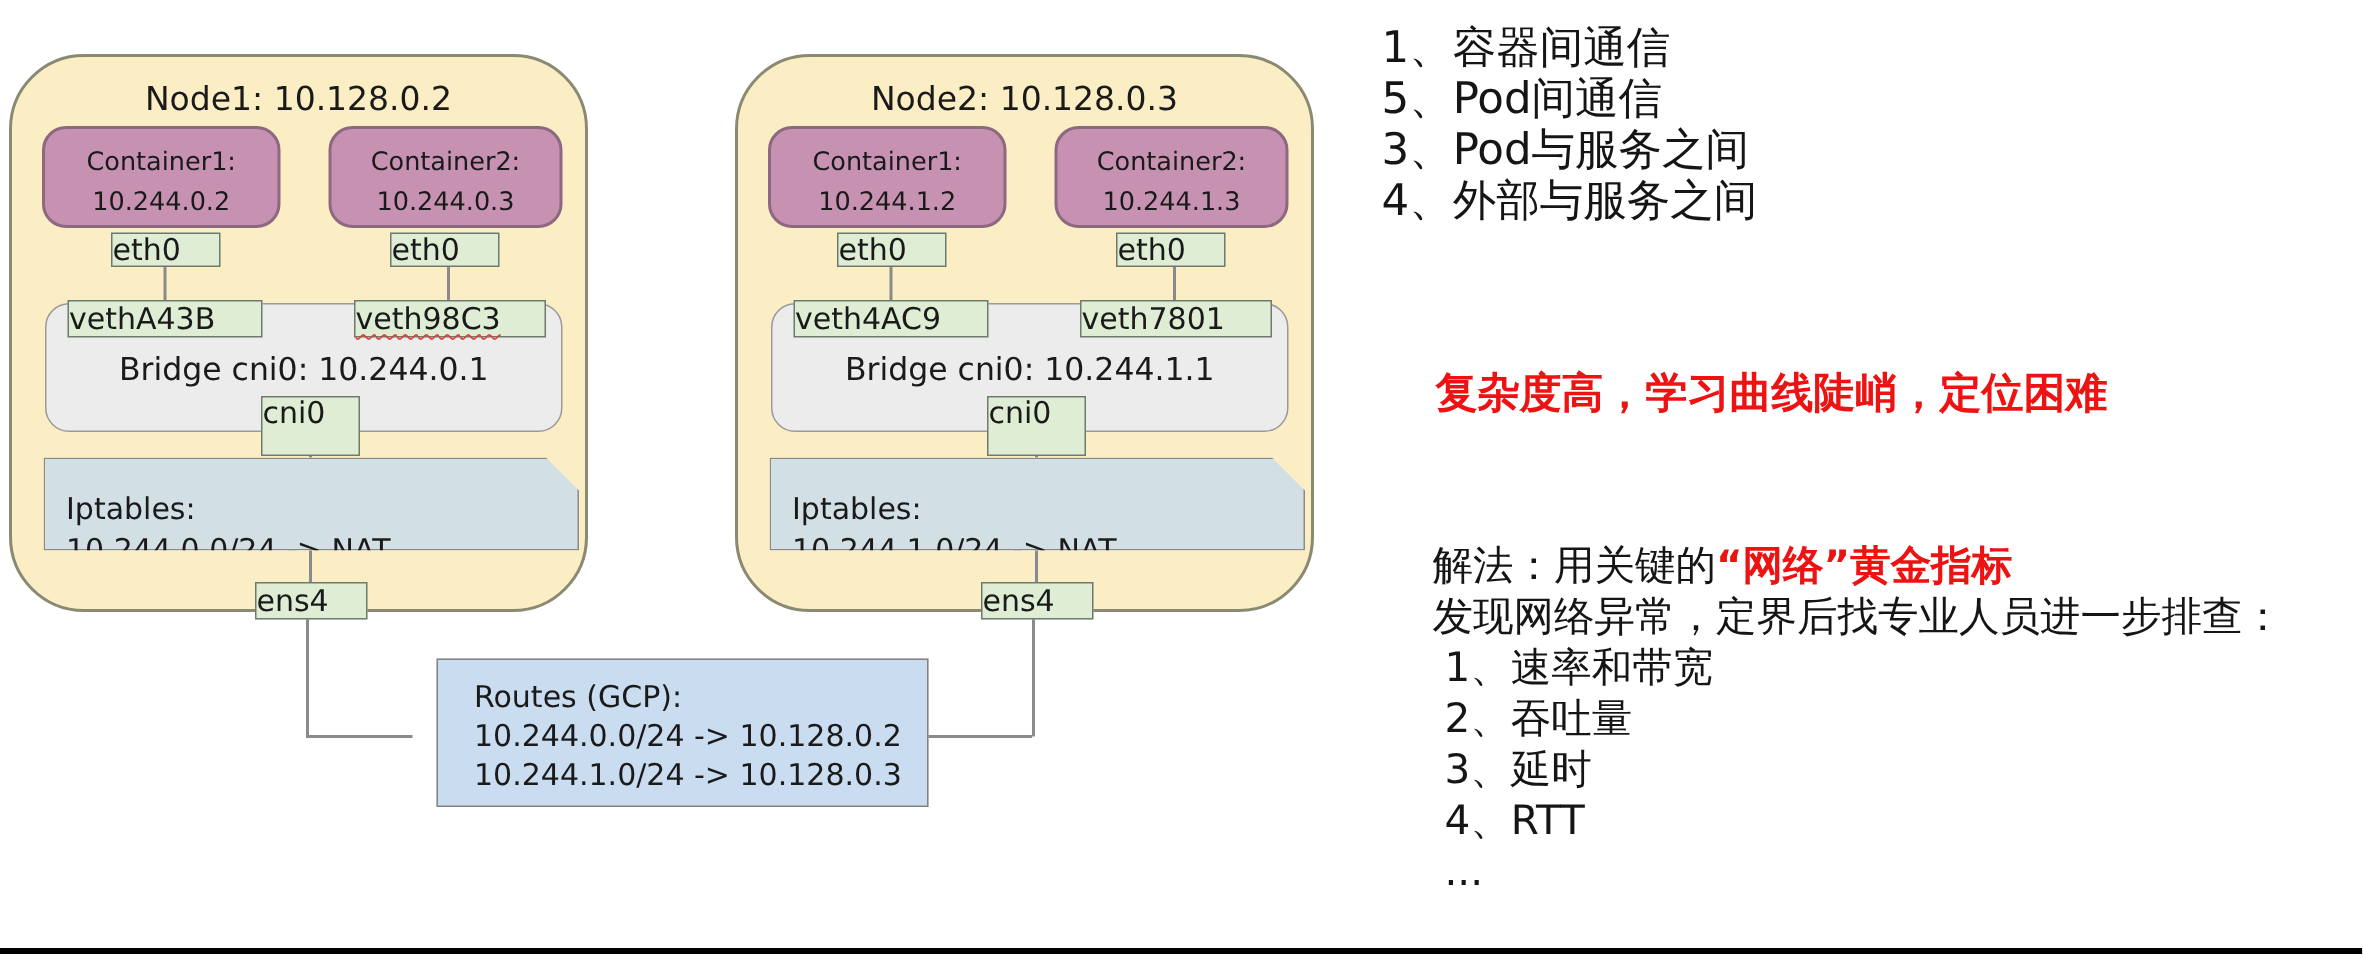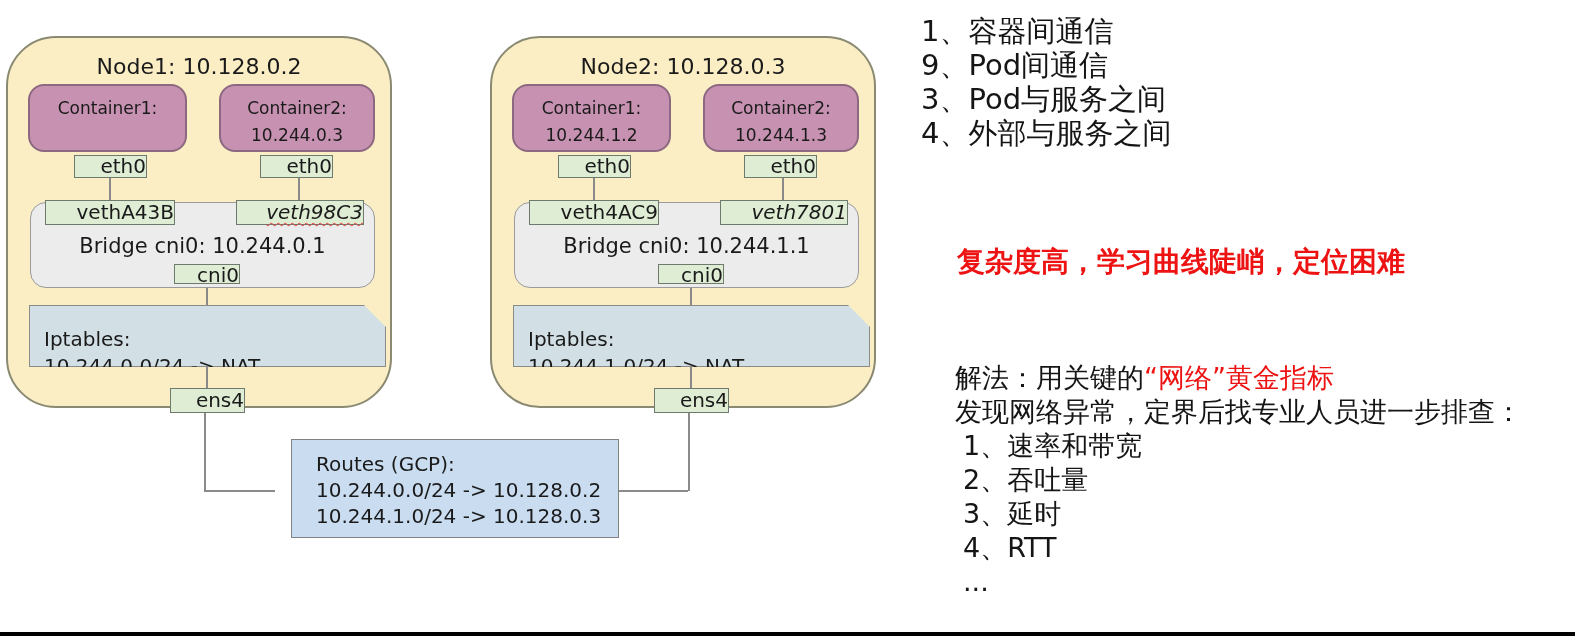--- a/index.html
+++ b/index.html
@@ -16,27 +16,27 @@
   
   .container-box{
     position:absolute;top:46px;height:68px;background:#C791B1;border:2px solid #8d6981;
     border-radius:16px;box-sizing:border-box;text-align:center;font-size:17px;line-height:27px;padding-top:9px;
   }
   .container-box.c1{left:20px;width:159px;}
   .container-box.c2{left:211px;width:156px;}
   
   .tag{
     position:absolute;background:#DEEDD4;border:1.5px solid #6f7a6f;box-sizing:border-box;
-    text-align:right;font-size:20px;z-index:3;
+    text-align:left;font-size:20px;z-index:3;
   }
   .tag.eth1{left:66px;top:117px;width:73px;height:23px;line-height:21px;}
   .tag.eth2{left:252px;top:117px;width:73px;height:23px;line-height:21px;}
   .tag.veth1{left:37px;top:162px;width:130px;height:25px;line-height:23px;}
-  .tag.veth2{left:228px;top:162px;width:128px;height:25px;line-height:23px;font-style:italic;}
-  .tag.cni{left:166px;top:226px;width:66px;height:20px;line-height:20px;}
+  .tag.veth2{left:228px;top:162px;width:128px;height:25px;line-height:23px;}
+  .tag.cni{left:166px;top:226px;width:66px;height:40px;line-height:20px;}
   .tag.ens{left:162px;top:350px;width:75px;height:25px;line-height:23px;}
   .misspell{text-decoration:underline wavy #e03c3c 1px;text-underline-offset:3px;}
   
   .bridge{
     position:absolute;left:22px;top:164px;width:345px;height:86px;background:#ECECEC;
     border:1.5px solid #9a9a9a;border-radius:16px;box-sizing:border-box;z-index:1;
   }
   .bridge-label{position:absolute;top:31px;left:0;width:100%;text-align:center;font-size:21px;}
   
   .iptables{
@@ -50,34 +50,35 @@
     border:1.5px solid #828282;box-sizing:border-box;font-size:20px;line-height:26px;padding:11px 0 0 24px;z-index:2;
   }
   
   .vline,.hline{position:absolute;background:#8a8a8a;z-index:0;}
   .vline{width:2px;}
   .hline{height:2px;}
   
   .scenarios{position:absolute;left:921px;top:14px;font-size:29px;line-height:34px;color:#151515;}
   .problem{position:absolute;left:957px;top:243px;font-size:28px;font-weight:bold;color:#ee1313;}
   .solution{position:absolute;left:955px;top:361px;font-size:27px;line-height:34px;color:#151515;}
-  .solution .highlight{color:#ee1313;font-weight:normal;}
+  .solution .highlight{color:#ee1313;font-weight:bold;}
   .metrics{margin-left:8px;}
   .bottom-rule{position:absolute;left:0;top:632px;width:1575px;height:4px;background:#000;}
 </style>
 </head>
 <body>
 
 <div class="canvas">
 
   <div class="node" style="left:6px">
     <div class="node-title">Node1: 10.128.0.2</div>
 
     <div class="container-box c1">
       <div>Container1:</div>
+      <div>10.244.0.2</div>
     </div>
     <div class="container-box c2">
       <div>Container2:</div>
       <div>10.244.0.3</div>
     </div>
 
     <div class="tag eth1">eth0</div>
     <div class="tag eth2">eth0</div>
 
     <div class="vline" style="left:101px;top:139px;height:23px"></div>
@@ -143,21 +144,21 @@
   <div class="hline" style="left:603px;top:490px;width:85px"></div>
 
   <div class="routes">
     <div>Routes (GCP):</div>
     <div>10.244.0.0/24 -&gt; 10.128.0.2</div>
     <div>10.244.1.0/24 -&gt; 10.128.0.3</div>
   </div>
 
   <div class="scenarios">
     <div>1、容器间通信</div>
-    <div>9、Pod间通信</div>
+    <div>5、Pod间通信</div>
     <div>3、Pod与服务之间</div>
     <div>4、外部与服务之间</div>
   </div>
 
   <div class="problem">复杂度高，学习曲线陡峭，定位困难</div>
 
   <div class="solution">
     <div><span>解法：用关键的</span><span class="highlight">“网络”黄金指标</span></div>
     <div>发现网络异常，定界后找专业人员进一步排查：</div>
     <div class="metrics">

